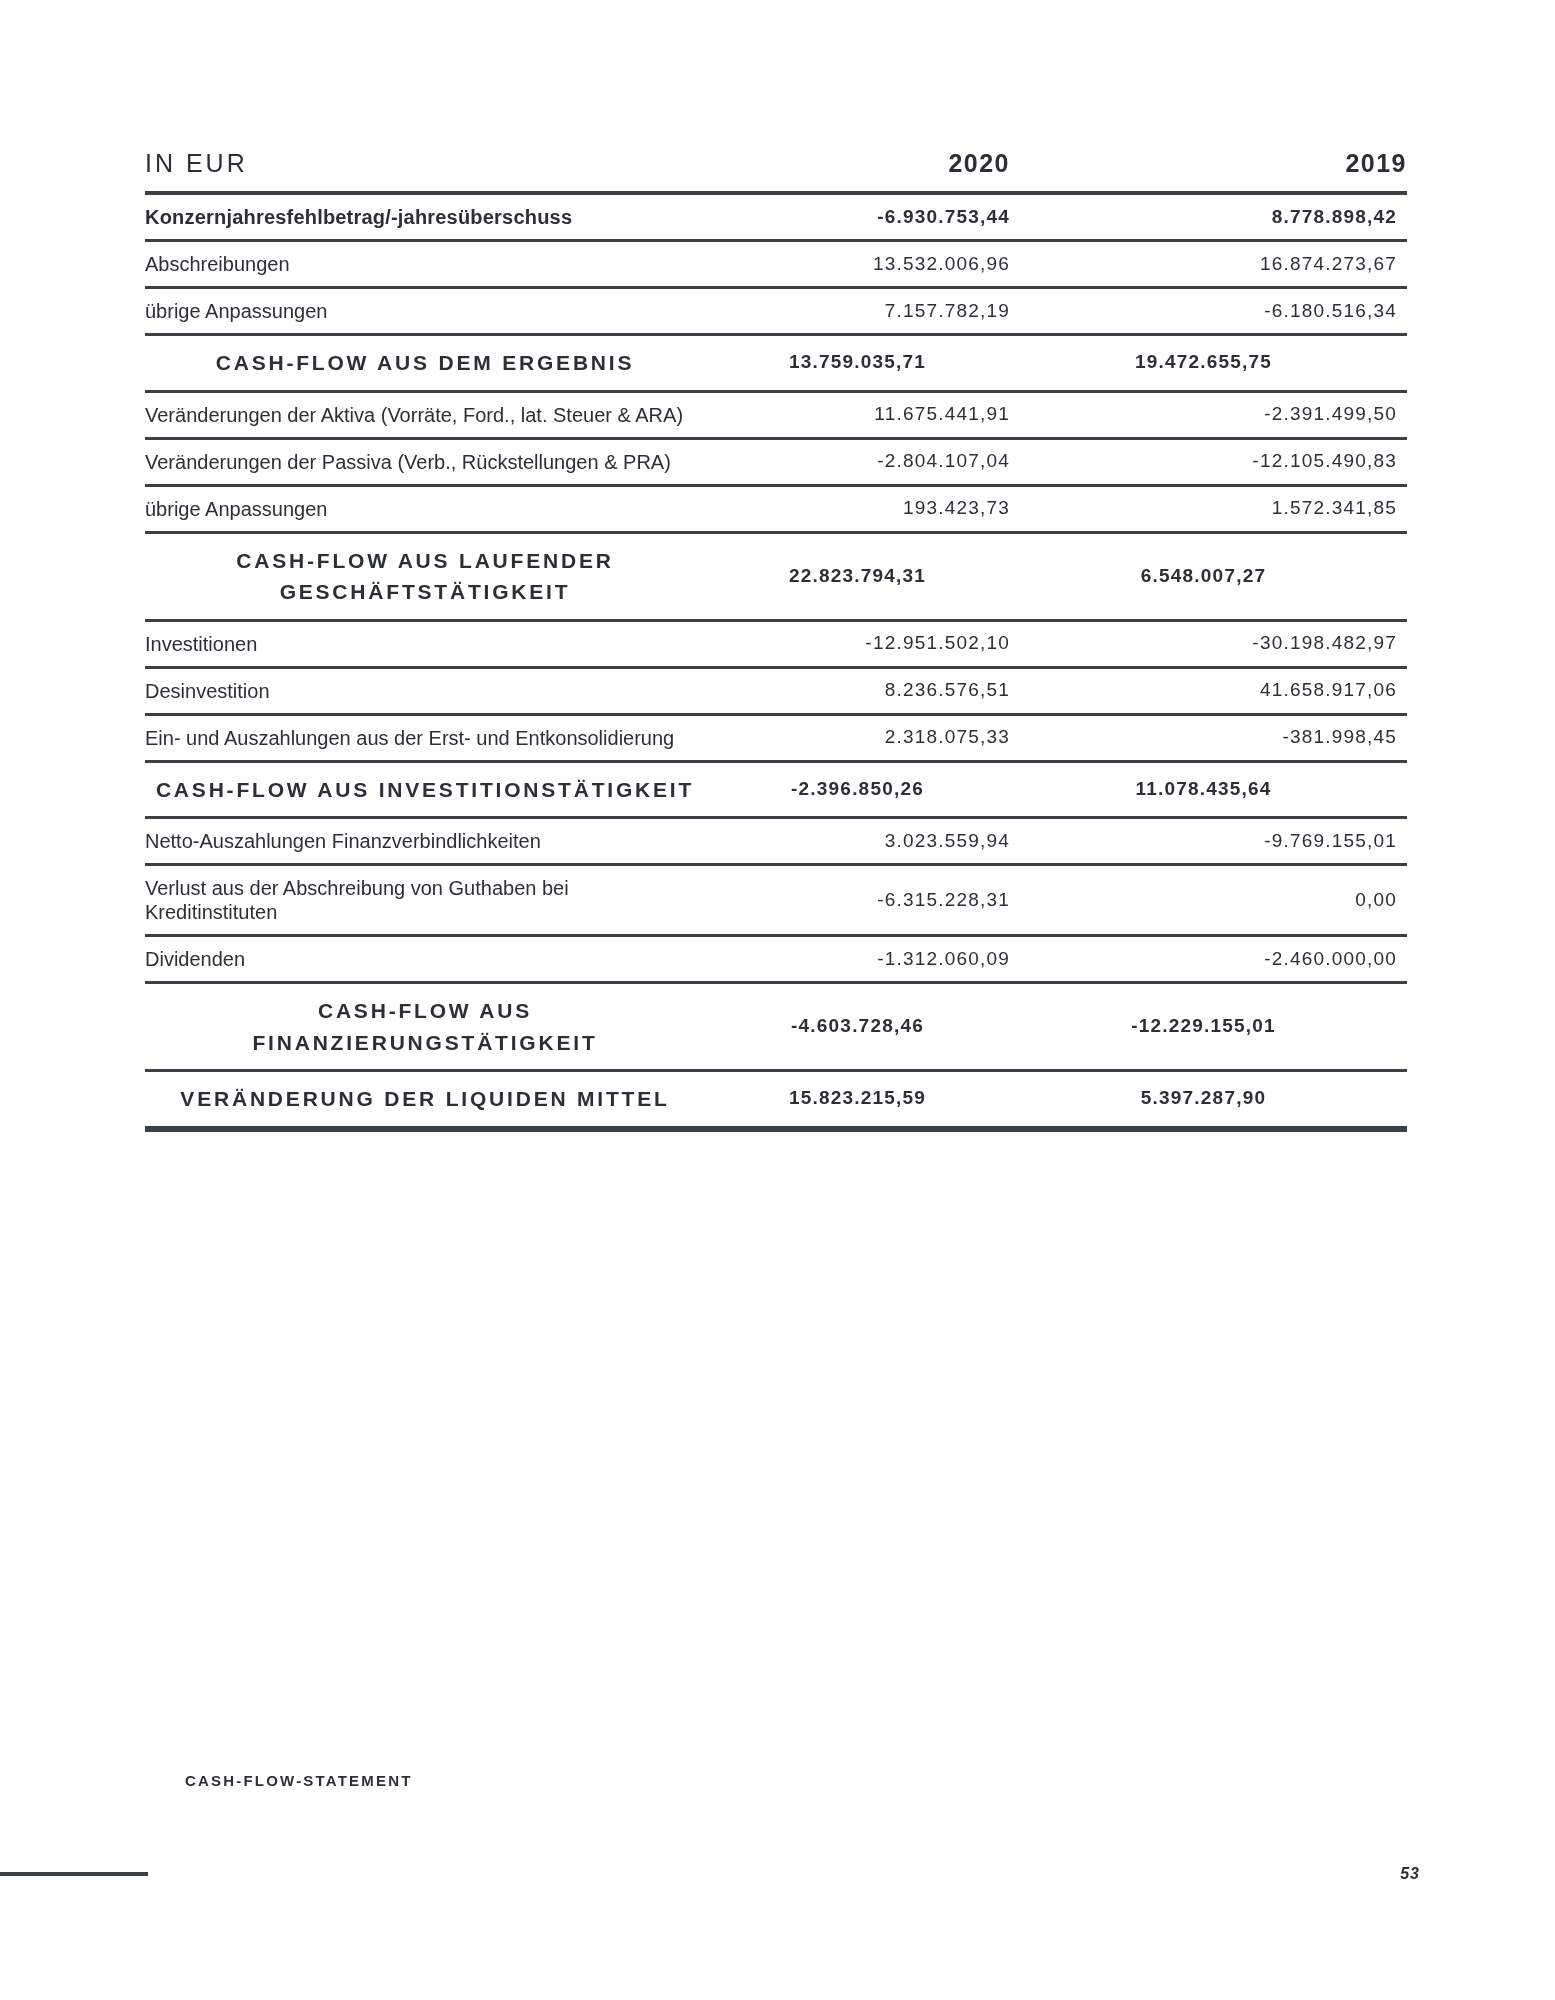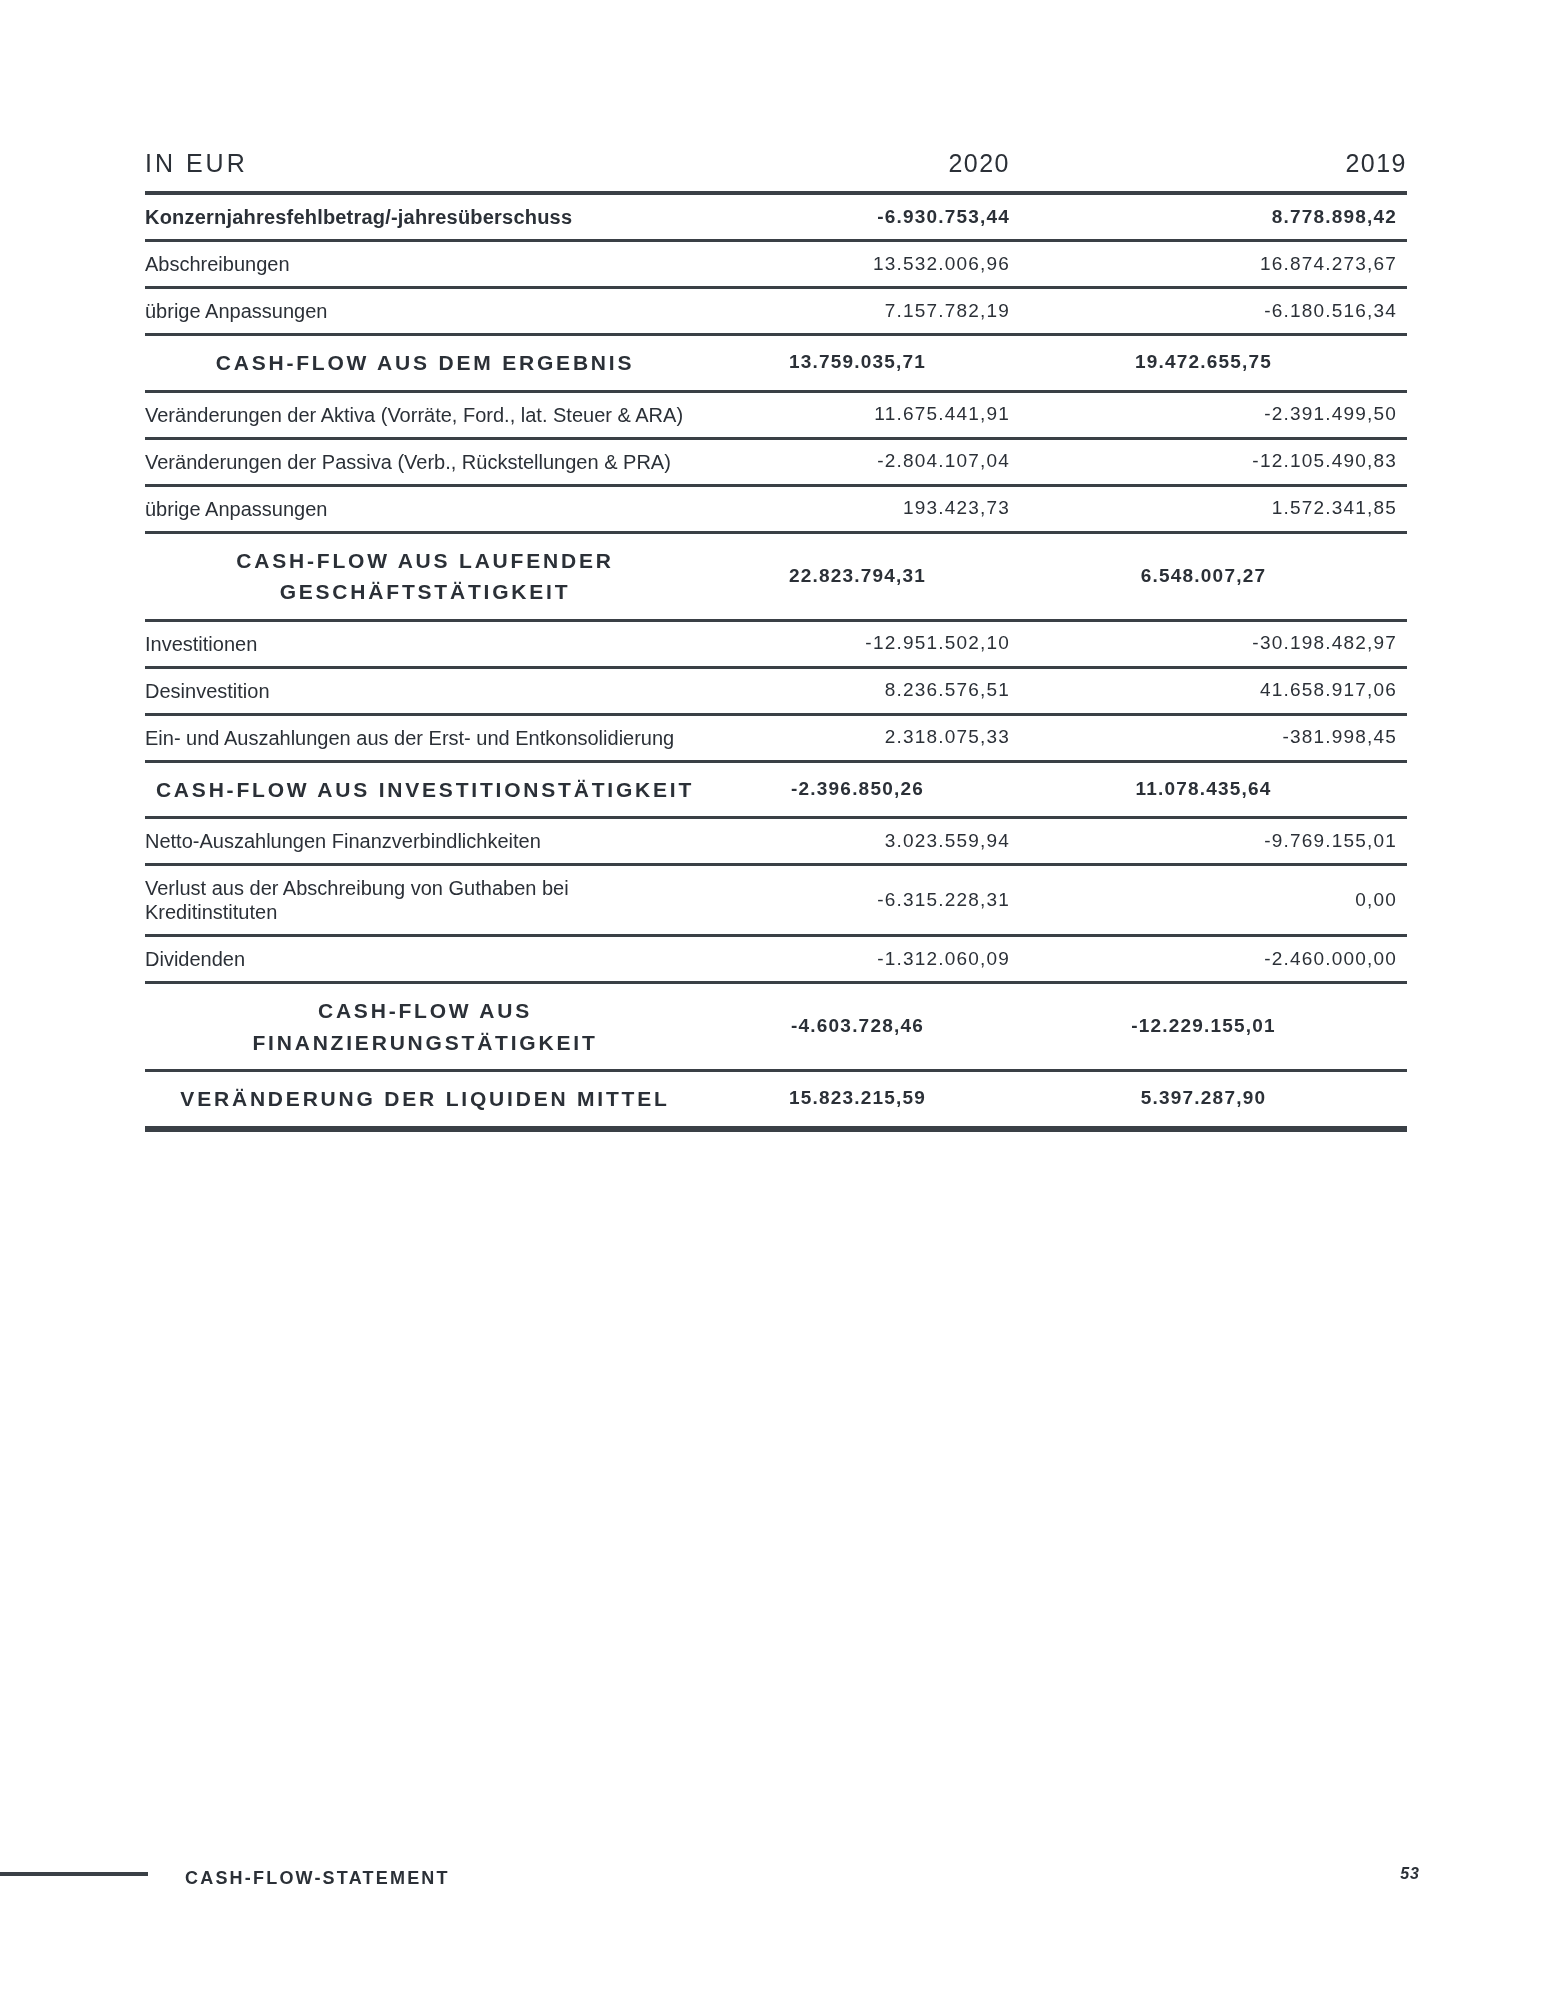--- a/index.html
+++ b/index.html
@@ -37,21 +37,21 @@
     font-size:25px;
     border-bottom:4px solid var(--line);
   }
   th.label{
     text-align:left;
     font-weight:400;
     letter-spacing:3px;
   }
   th.num{
     text-align:right;
-    font-weight:400;
+    font-weight:700;
     letter-spacing:1.5px;
   }
   td{
     padding:10px 0;
     font-size:20px;
   }
   td.label{
     text-align:left;
     line-height:1.2;
   }
@@ -81,22 +81,22 @@
     position:absolute;
     left:0;
     top:1872px;
     width:148px;
     height:4px;
     background:var(--line);
   }
   .footer-label{
     position:absolute;
     left:185px;
-    top:1868px;
-    font-size:18px;
+    top:1772px;
+    font-size:15px;
     font-weight:700;
     letter-spacing:2.2px;
     color:var(--text);
   }
   .page-number{
     position:absolute;
     right:135px;
     top:1865px;
     font-size:16px;
     font-weight:700;

